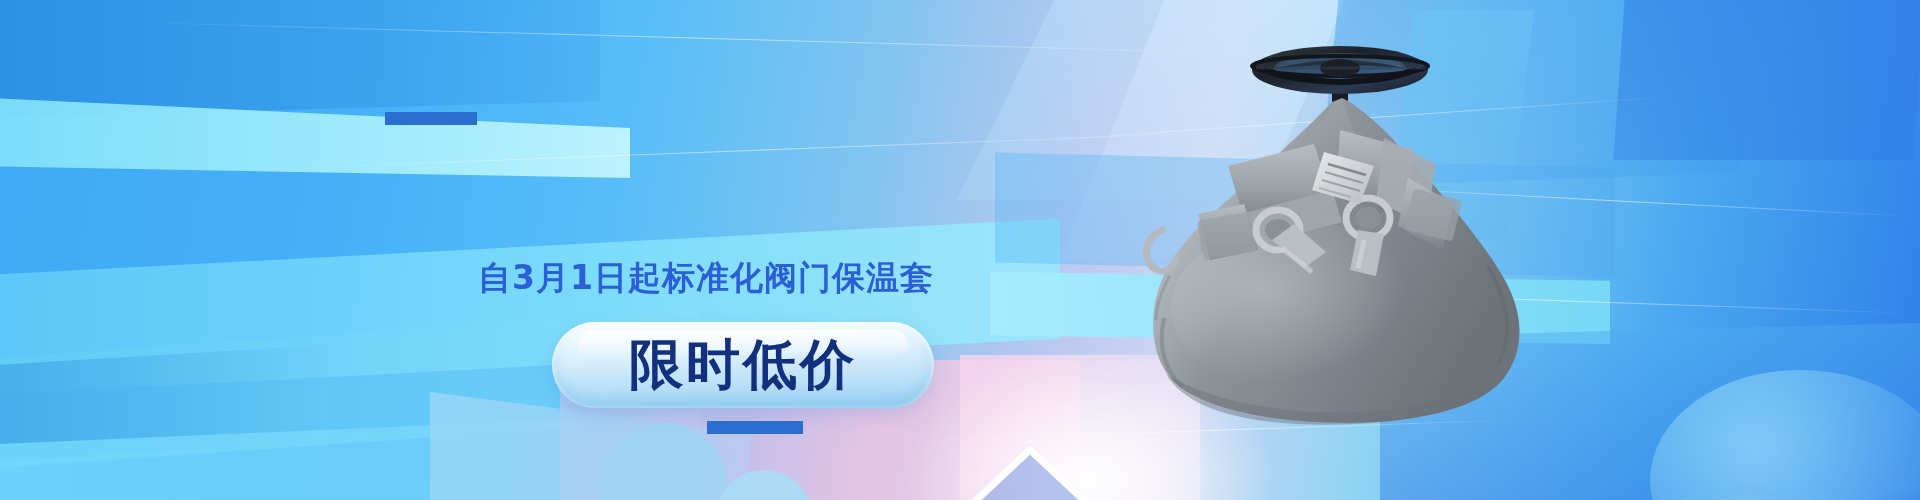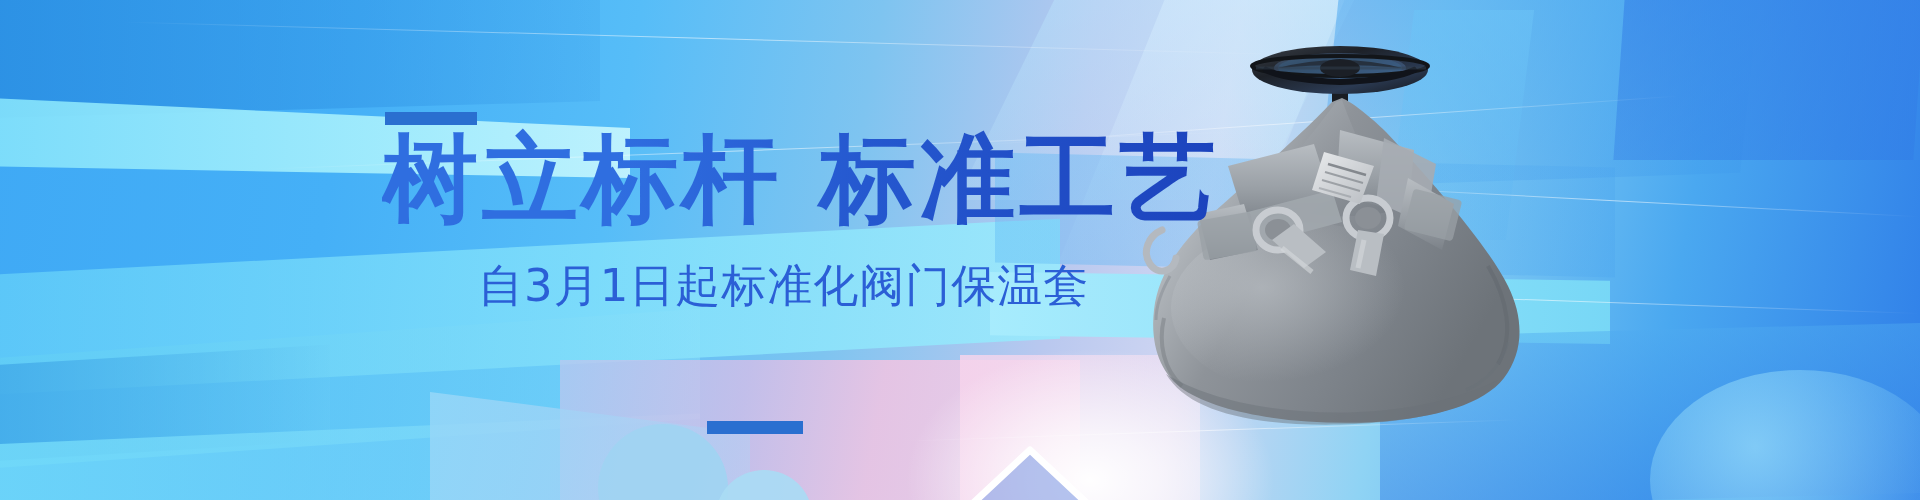--- a/index.html
+++ b/index.html
@@ -230,22 +230,22 @@
     background: linear-gradient(90deg, #2f6ee0 0%, #2f6ee0 28%, #2558cf 58%, #1c43bd 100%);
     -webkit-background-clip: text;
     background-clip: text;
     color: transparent;
     -webkit-text-fill-color: transparent;
   }
 
   .subtitle {
     position: absolute;
     left: 478px; top: 256px;
-    font-size: 45px;
-    font-weight: 400;
+    font-size: 33px;
+    font-weight: 700;
     letter-spacing: 1px;
     white-space: nowrap;
     color: #2b5fd6;
   }
 
   .cta-pill {
     position: absolute;
     left: 552px; top: 322px;
     width: 382px; height: 86px;
     border-radius: 43px;
@@ -466,21 +466,23 @@
         <path d="M186 162 L224 173" stroke="#7b8086" stroke-width="2" opacity="0.6"></path>
         <path d="M183 170 L215 179" stroke="#8b9096" stroke-width="2" opacity="0.5"></path>
       </g>
     </svg>
   </div>
 
   <div class="content">
 
     <div class="title-dash"></div>
 
-    <div class="headline">树立标杆 标准工艺</div>
 
     <div class="subtitle">自3月1日起标准化阀门保温套</div>
 
+    <div class="cta-pill">
+      <span class="cta-label">限时低价</span>
+    </div>
 
     <div class="cta-underbar"></div>
 
   </div>
 </div>
 
 </body></html>

